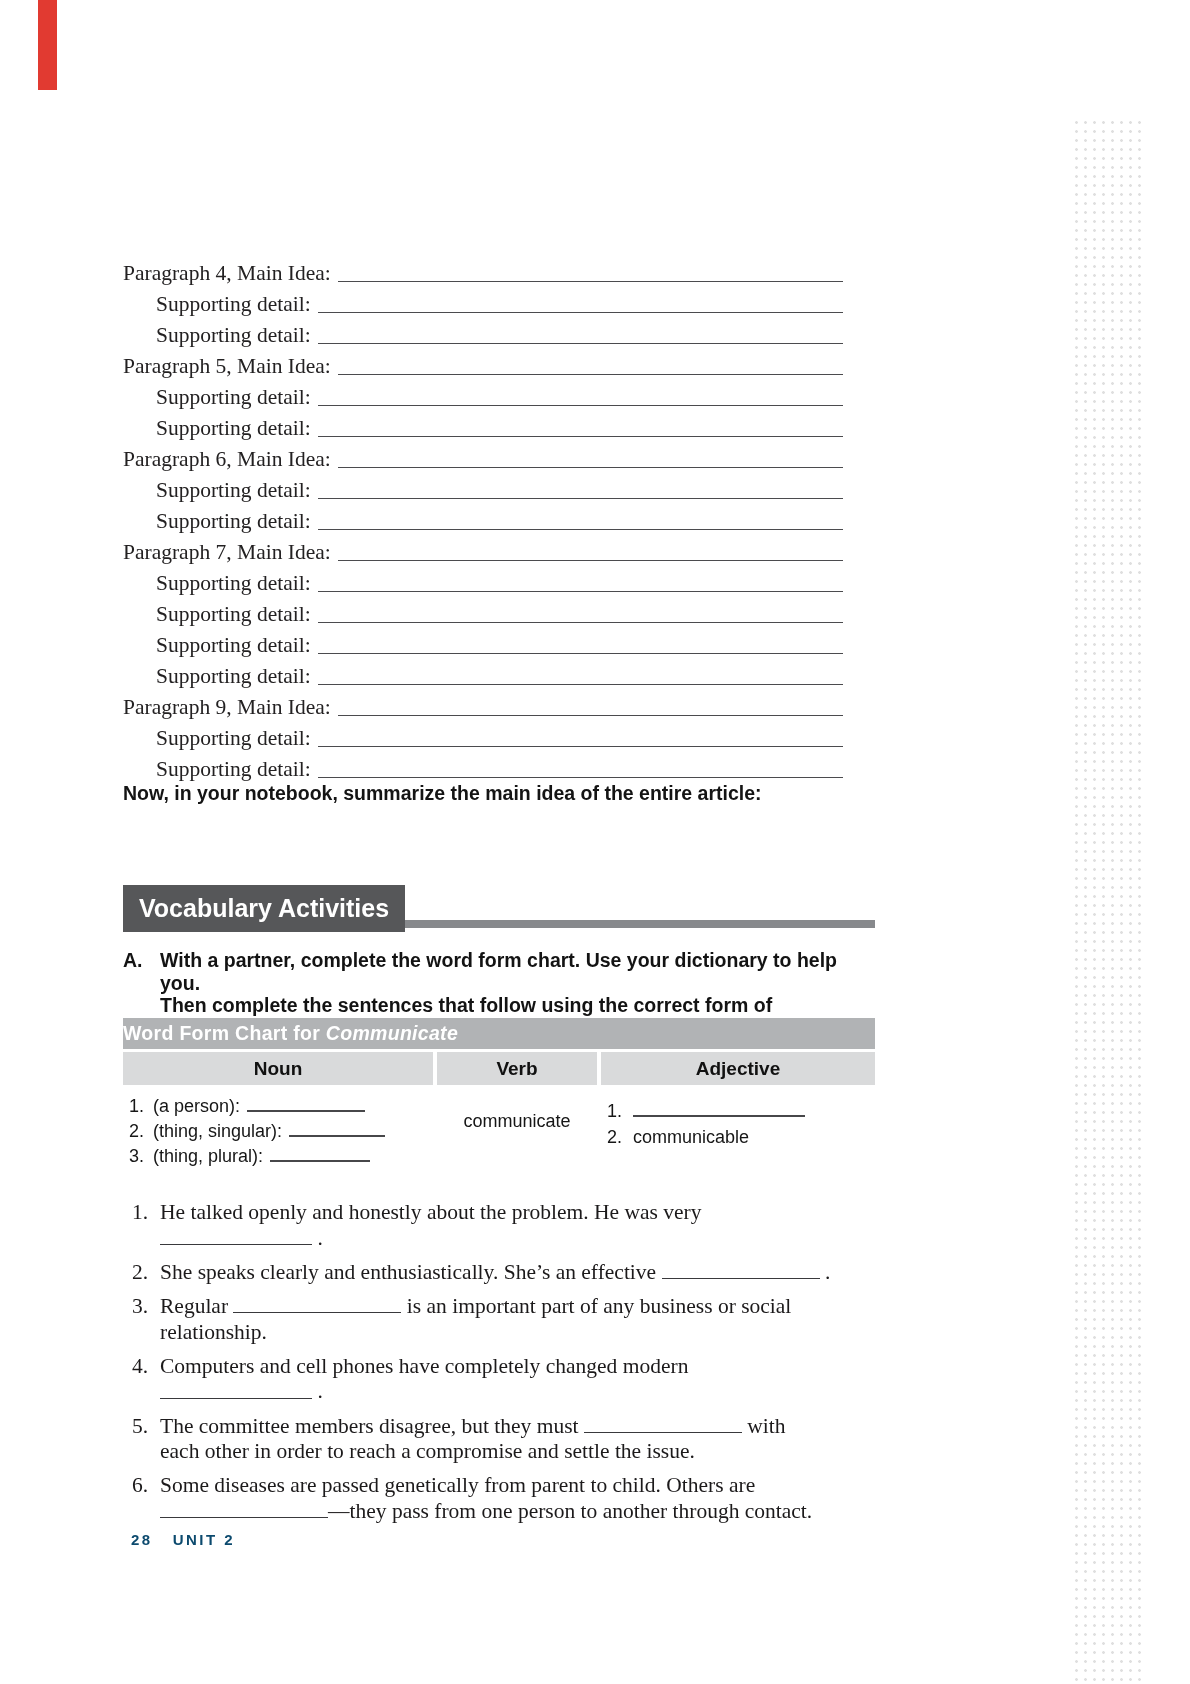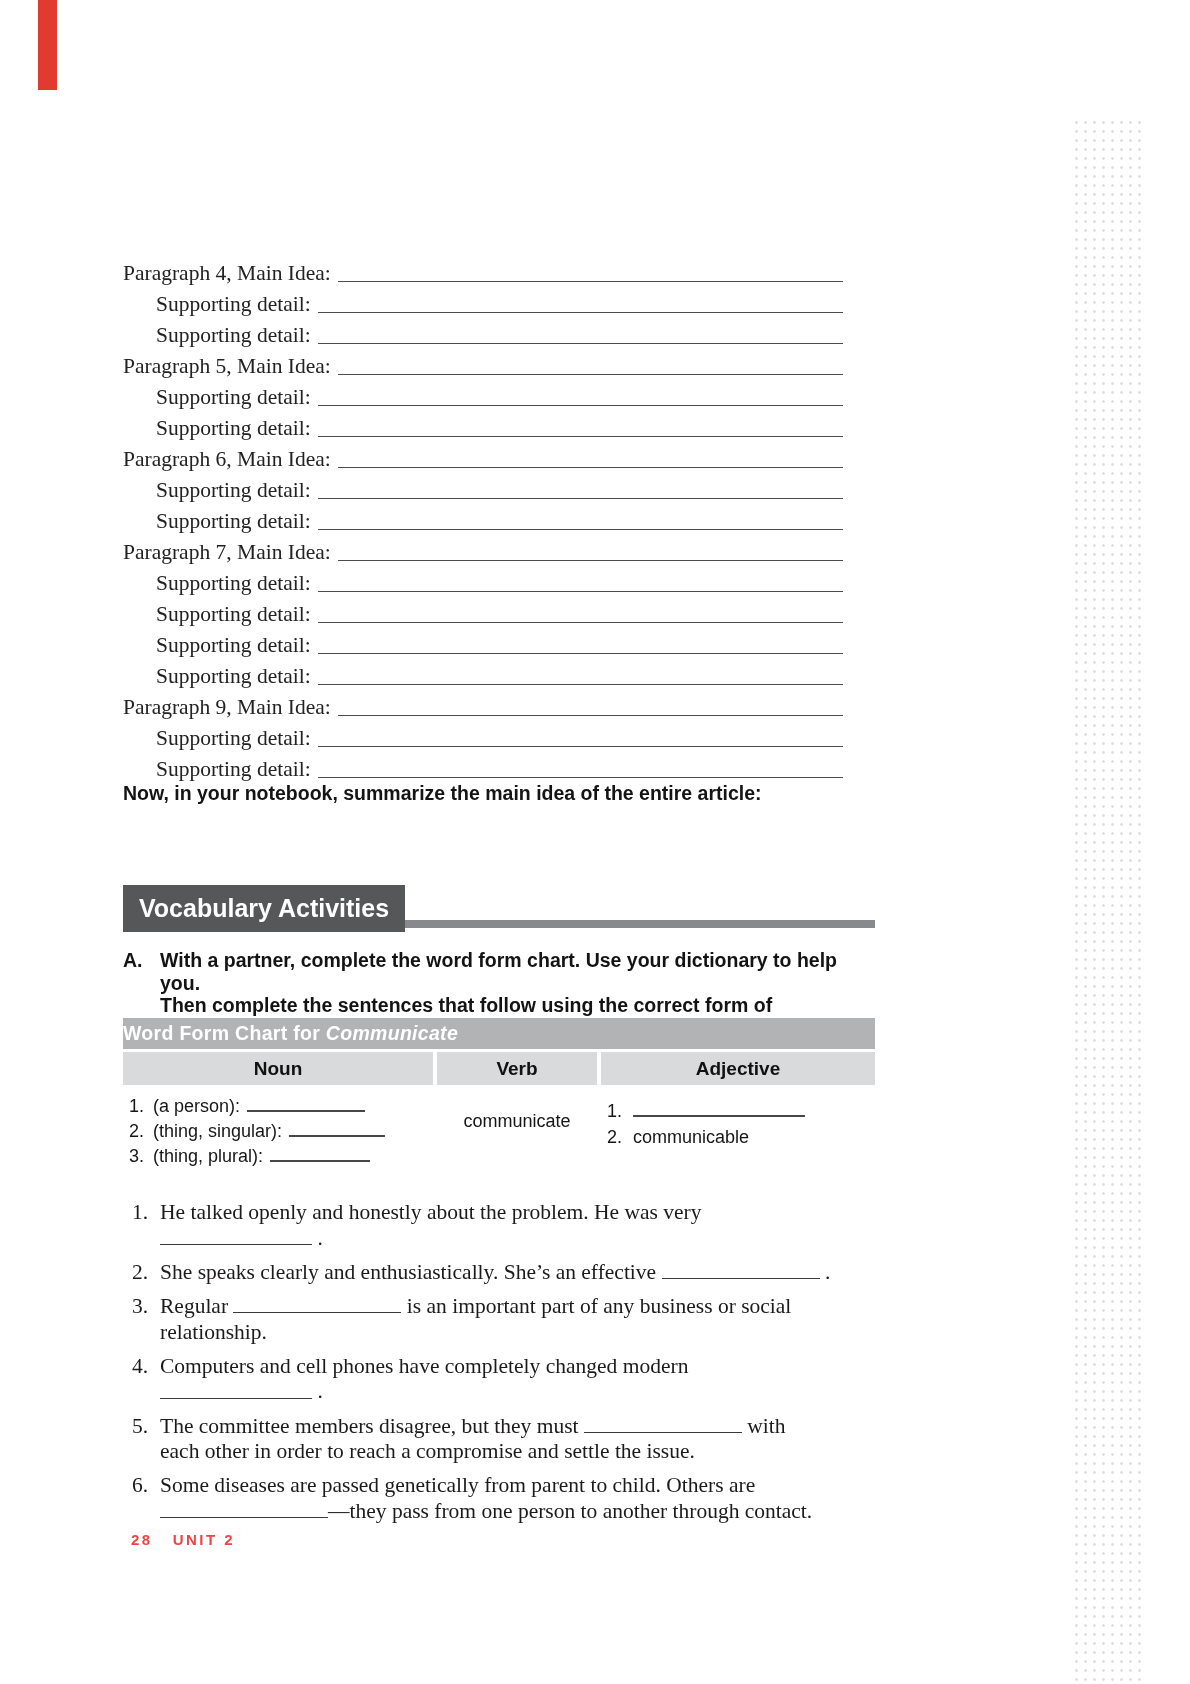--- a/index.html
+++ b/index.html
@@ -74,21 +74,21 @@
   .sentences{position:absolute;left:123px;top:1200px;width:708px;font-size:21.5px;line-height:25.5px;color:#1c1a1b;}
   .sent{display:flex;margin-bottom:8.5px;}
   .s-num{width:37px;flex:none;padding-left:9px;box-sizing:border-box;}
   .s-body{flex:1;}
   .blank{display:inline-block;border-bottom:1.8px solid #39393c;height:.85em;vertical-align:baseline;}
   .w1{width:152px;}.w2{width:158px;}.w3{width:168px;}.w4{width:152px;}.w5{width:158px;}.w6{width:168px;}
   
   .page-footer{
     position:absolute;left:131px;top:1531px;
     font-family:"Liberation Sans", sans-serif;font-weight:bold;font-size:15px;
-    letter-spacing:2.5px;color:#ef4444;text-align:right;
+    letter-spacing:2.5px;color:#0c4a6e;text-align:right;
   }
   .page-footer .unit{margin-left:20px;}
 </style>
 </head>
 <body>
 
 <div class="red-mark"></div>
 <div class="dots"></div>
 
 <section class="worksheet">

